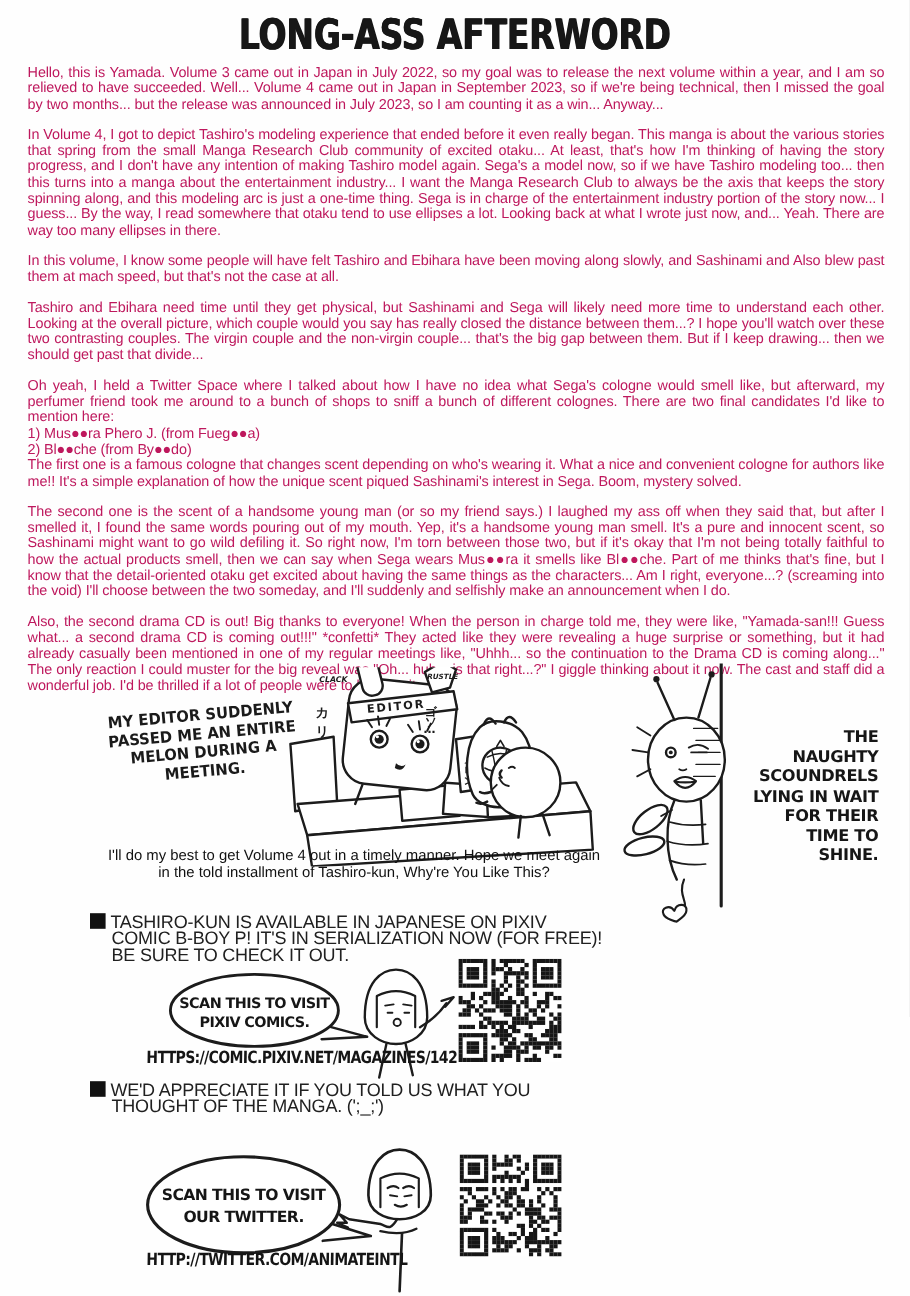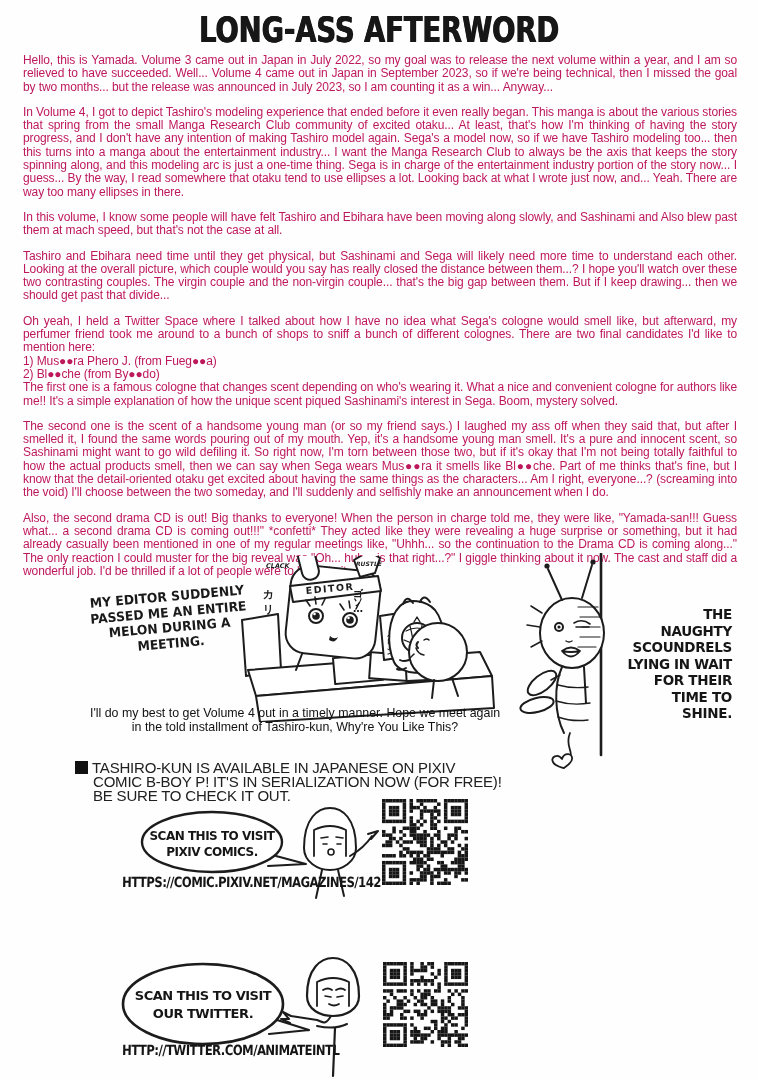--- a/index.html
+++ b/index.html
@@ -505,20 +505,24 @@
       <rect x="10" y="24" width="1.02" height="1.02" fill="#161616"></rect>
       <rect x="14" y="24" width="1.02" height="1.02" fill="#161616"></rect>
       <rect x="16" y="24" width="1.02" height="1.02" fill="#161616"></rect>
       <rect x="17" y="24" width="1.02" height="1.02" fill="#161616"></rect>
       <rect x="18" y="24" width="1.02" height="1.02" fill="#161616"></rect>
       <rect x="19" y="24" width="1.02" height="1.02" fill="#161616"></rect>
     </svg>
 
   <div class="hand-url" style="left:122px;top:874px;">HTTPS://COMIC.PIXIV.NET/MAGAZINES/142</div>
 
+  <div class="section-heading" style="top:901px;">
+    <div class="hline"><span class="bullet"></span><span>WE'D APPRECIATE IT IF YOU TOLD US WHAT YOU</span></div>
+    <div class="hline indent">THOUGHT OF THE MANGA. (';_;')</div>
+  </div>
 
   <svg class="line-art" style="left:95px;top:956px;" width="300" height="122" viewBox="0 0 300 122" fill="none" stroke="#1c1c1c" stroke-width="2.6" stroke-linecap="round" stroke-linejoin="round">
     <ellipse cx="108" cy="48" rx="80" ry="40" fill="#fff"></ellipse>
     <path d="M182,64 L214,74 M174,78 L214,74" stroke-width="2.2"></path>
     <g stroke="none" fill="#161616" font-weight="bold" text-anchor="middle">
       <text x="108" y="44" font-size="13" letter-spacing="-0.5">SCAN THIS TO VISIT</text>
       <text x="108" y="62" font-size="13" letter-spacing="-0.5">OUR TWITTER.</text>
     </g>
     <g stroke-width="2.2">
       <path d="M212,40 C212,12 226,2 238,2 C250,2 264,12 264,40 C264,54 250,60 238,60 C226,60 212,54 212,40 Z" fill="#fff"></path>

